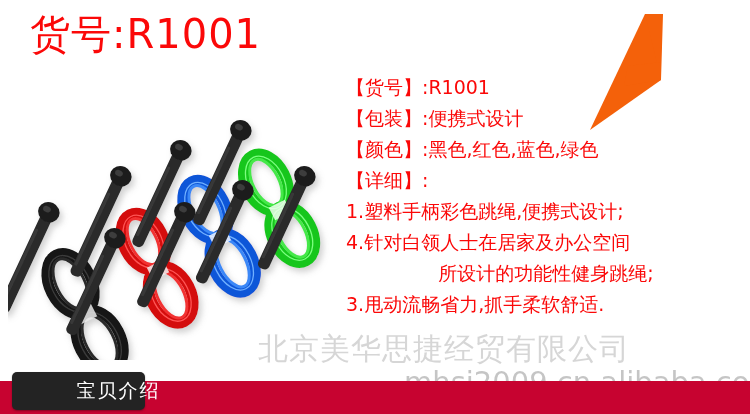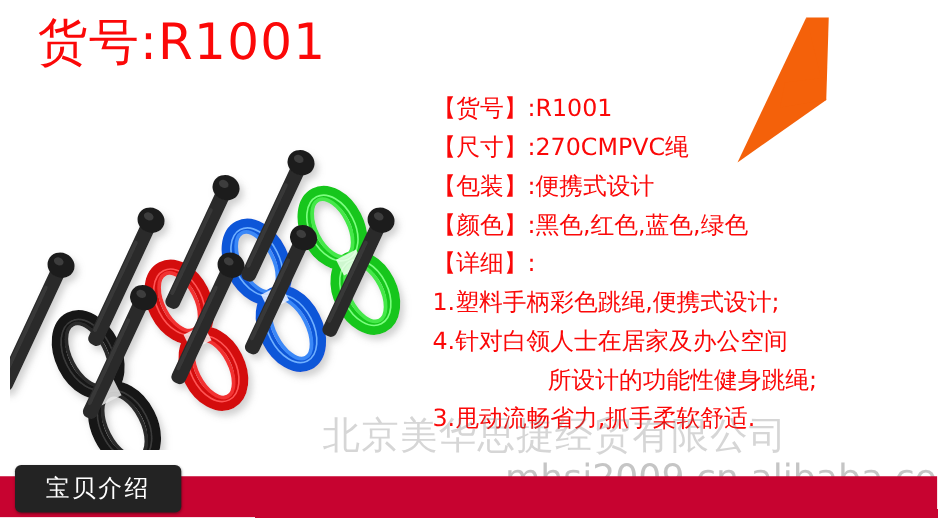--- a/index.html
+++ b/index.html
@@ -118,20 +118,21 @@
     top: 0;
     width: 133px;
     height: 38px;
     display: flex;
     align-items: center;
     justify-content: center;
     color: #ffffff;
     font-size: 19px;
     letter-spacing: 2px;
     white-space: nowrap;
+    padding-left: 40px;
   }
 </style>
 </head>
 <body>
 
 <div class="page">
 
   <div class="title">货号:R1001</div>
 
   <div class="logo">
@@ -244,21 +245,20 @@
           <ellipse cx="0" cy="-2" rx="11" ry="10" fill="#1f1f1f"></ellipse>
           <ellipse cx="-3" cy="-4" rx="4" ry="3" fill="#4a4a4a" opacity="0.7"></ellipse>
           <rect x="-5" y="18" width="3" height="72" rx="1.5" fill="#454545" opacity="0.55"></rect>
         </g>
       </g>
     </svg>
   </div>
 
   <div class="specs">
     <div class="spec-line">【货号】:R1001</div>
-    <div class="spec-line">【尺寸】:270CMPVC绳</div>
     <div class="spec-line">【包装】:便携式设计</div>
     <div class="spec-line">【颜色】:黑色,红色,蓝色,绿色</div>
     <div class="spec-line">【详细】:</div>
     <div class="spec-line">1.塑料手柄彩色跳绳,便携式设计;</div>
     <div class="spec-line">4.针对白领人士在居家及办公空间</div>
     <div class="spec-line indent">所设计的功能性健身跳绳;</div>
     <div class="spec-line">3.甩动流畅省力,抓手柔软舒适.</div>
   </div>
 
   <div class="wm-company">北京美华思捷经贸有限公司</div>

